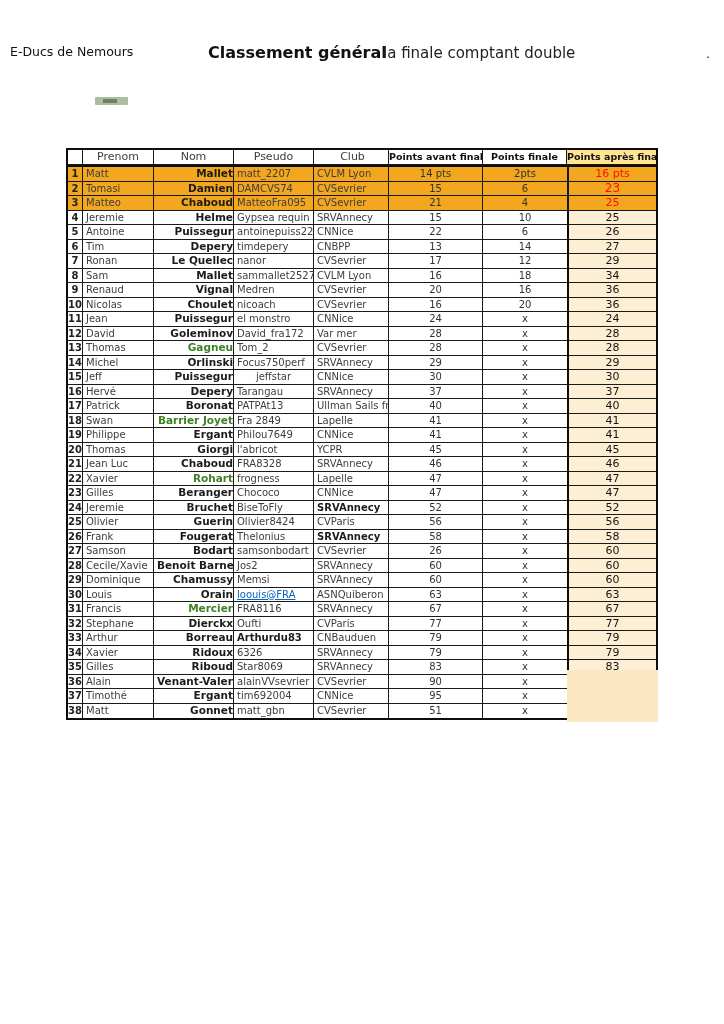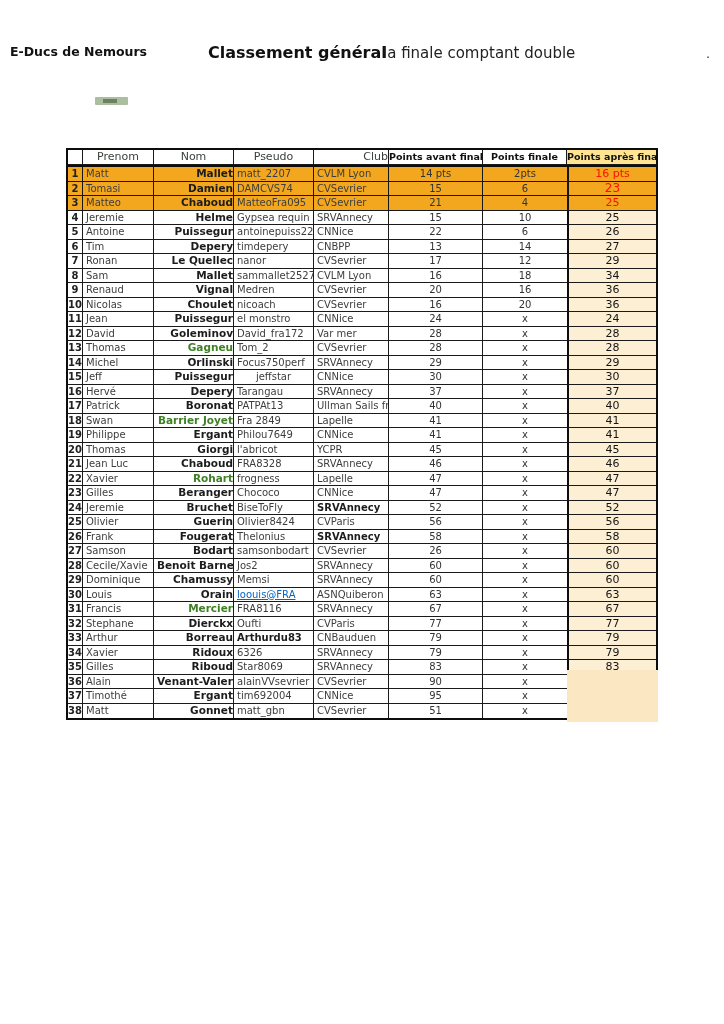--- a/index.html
+++ b/index.html
@@ -1,20 +1,20 @@
 <!DOCTYPE html>
 <html><head>
 <meta charset="utf-8">
 <style>
   html,body{margin:0;padding:0;}
   .page{
     position:relative; width:724px; height:1024px; background:#ffffff;
     font-family:"DejaVu Sans","Liberation Sans",sans-serif; overflow:hidden;
   }
-  .title-left{position:absolute; left:10px; top:44px; font-size:12.5px; font-weight:bold; color:#111;}
+  .title-left{position:absolute; left:10px; top:44px; font-size:12.5px; font-weight:normal; color:#111;}
   .title-center{position:absolute; left:208px; top:43px; font-size:16px; font-weight:bold; color:#111;}
   .title-right{position:absolute; left:383px; top:44px; font-size:15px; color:#222;}
   .trailing-dot{position:absolute; left:706px; top:46px; font-size:13px; color:#333;}
   .smudge{position:absolute; left:95px; top:97px; width:33px; height:8px; background:#aabf9e; border-radius:1px;}
   .smudge-inner{position:absolute; left:8px; top:2px; width:14px; height:4px; background:#6e7f62;}
 
   .sheet{
     position:absolute; left:66px; top:104px; width:592px;
     box-sizing:border-box; border:2px solid #0d0d0d; background:#fff;margin-top:44px;
   }
@@ -22,21 +22,21 @@
   .trow.head{height:15px; border-bottom:2px solid #0d0d0d;}
   .cell{
     box-sizing:border-box; border-right:1px solid #1a1a1a; border-bottom:1px solid #1a1a1a;
     font-size:10px; color:#3d3d3d; line-height:13.5px; white-space:nowrap; overflow:hidden;
     padding:0 0 0 3px;
   }
   .trow .cell:last-child{border-right:none;}
   .trow:last-child .cell{border-bottom:none;}
   
   .head .cell{color:#37413a; font-size:11px; text-align:center; padding:0; line-height:14px;}
-  .head .cell.c4{text-align:right; padding-left:3px;}
+  .head .cell.c4{text-align:center; padding-left:3px;}
   .head .cell.c5,.head .cell.c6{font-size:9.5px; font-weight:bold; color:#111;}
   .head .cell.c7{font-size:9.5px; font-weight:bold; color:#111; background:#ffe593;}
   
   .cell.k-rank{text-align:center; padding:0; font-weight:bold; color:#222;}
   .cell.k-avant,.cell.k-finale{text-align:center; padding:0; color:#333;}
   .cell.k-finale{border-right:none;}
   .cell.k-apres{text-align:center; padding:0; font-weight:normal; color:#141414; font-size:11px; line-height:13px; background:#fcefd4; border-left:2px solid #0d0d0d;}
   .cell.k-nom{font-weight:bold; color:#1c1c1c; font-size:10.5px;text-align:right;}
   .cell.k-pseudo{color:#3d3d3d;}
   .cell.center{text-align:center; padding:0;}

